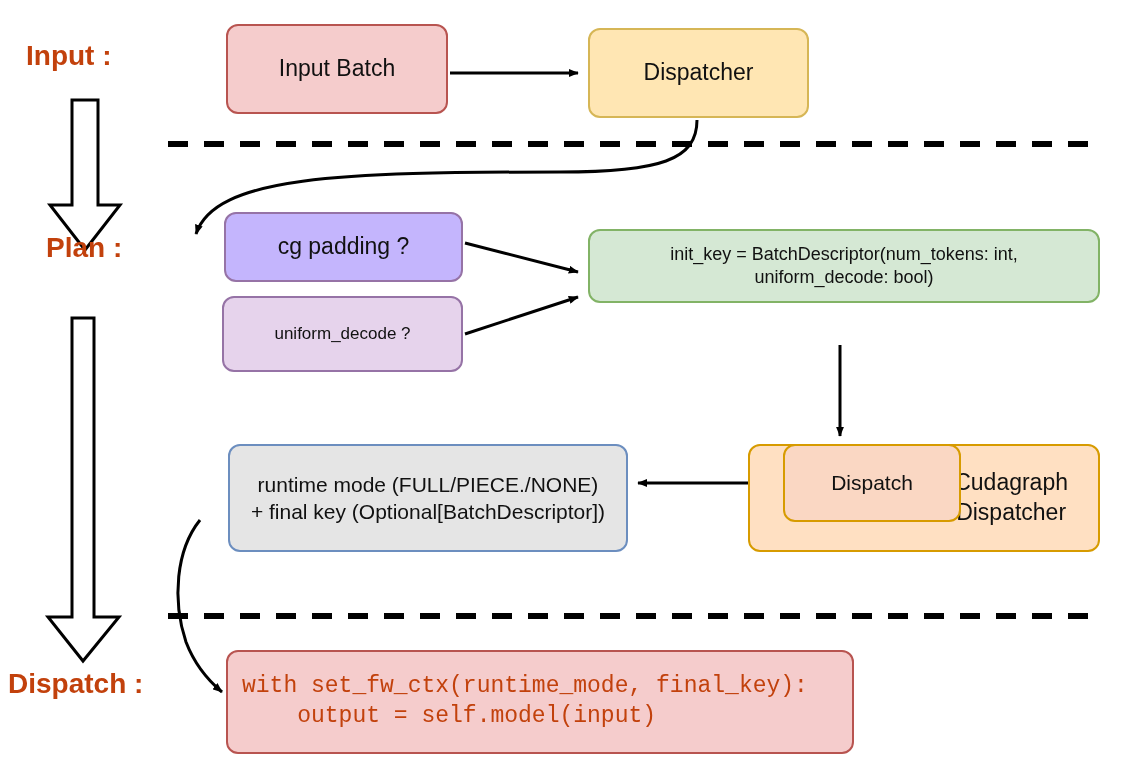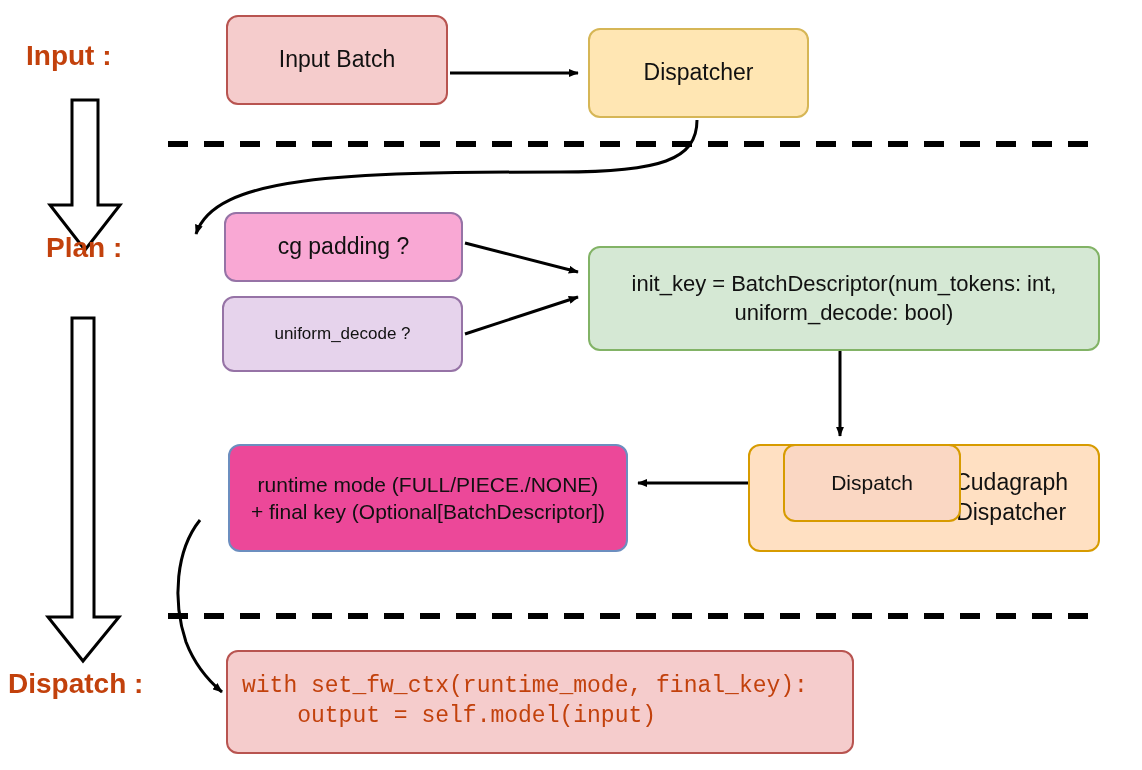--- a/index.html
+++ b/index.html
@@ -47,25 +47,25 @@
   .code-node {
     font-family: "Liberation Mono", monospace;
     text-align: left;
     justify-content: flex-start;
     padding-left: 14px;
     white-space: pre;
     color: #c2410c;
   }
 
   
-  #node-input-batch   { left:226px; top:15px;  width:222px; height:90px;  font-size:23px; }
+  #node-input-batch   { left:226px; top:24px;  width:222px; height:90px;  font-size:23px; }
   #node-preprocess    { left:588px; top:28px;  width:221px; height:90px;  font-size:23px; }
   #node-cg-padding    { left:224px; top:212px; width:239px; height:70px;  font-size:23px; }
   #node-uniform-dec   { left:222px; top:296px; width:241px; height:76px;  font-size:17px; }
-  #node-init-key      { left:588px; top:246px; width:512px; height:105px; font-size:22px; }
+  #node-init-key      { left:588px; top:229px; width:512px; height:74px; font-size:18px; }
   #node-cudagraph     { left:748px; top:444px; width:352px; height:108px; font-size:23px;
                         justify-content:flex-end; padding-right:30px; }
   #node-dispatch      { left:783px; top:444px; width:178px; height:78px;  font-size:21px;text-align:center; }
   #node-runtime-mode  { left:228px; top:444px; width:400px; height:108px; font-size:21px; }
   #node-exec-code     { left:226px; top:650px; width:628px; height:104px; font-size:23px; }
 </style>
 </head>
 <body>
 
 <div id="stage">
@@ -99,31 +99,31 @@
   </svg>
 
   <div class="stage-label" style="left:26px; top:40px; font-size:28px;">Input :</div>
   <div class="stage-label" style="left:46px; top:232px; font-size:28px;">Plan :</div>
   <div class="stage-label" style="left:8px; top:668px; font-size:28px;">Dispatch :</div>
 
   <div class="node" id="node-input-batch" style="background:#f5cccc; border-color:#b85450;">Input Batch</div>
 
   <div class="node" id="node-preprocess" style="background:#ffe6b3; border-color:#d6b656;">Dispatcher</div>
 
-  <div class="node" id="node-cg-padding" style="background:#f9a8d4; border-color:#9673a6;text-align:right;">cg padding ?</div>
+  <div class="node" id="node-cg-padding" style="background:#c4b5fd; border-color:#9673a6;text-align:right;">cg padding ?</div>
 
   <div class="node" id="node-uniform-dec" style="background:#e6d3ec; border-color:#9673a6;">uniform_decode ?</div>
 
   <div class="node" id="node-init-key" style="background:#d5e8d4; border-color:#82b366;">init_key = BatchDescriptor(num_tokens: int,
 uniform_decode: bool)</div>
 
   <div class="node" id="node-cudagraph" style="background:#ffe0c2; border-color:#d79b00;">Cudagraph
 Dispatcher</div>
 
   <div class="node" id="node-dispatch" style="background:#fad7c3; border-color:#d79b00;">Dispatch</div>
 
-  <div class="node" id="node-runtime-mode" style="background:#ec4899; border-color:#6c8ebf;">runtime mode (FULL/PIECE./NONE)
+  <div class="node" id="node-runtime-mode" style="background:#e5e5e5; border-color:#6c8ebf;">runtime mode (FULL/PIECE./NONE)
 + final key (Optional[BatchDescriptor])</div>
 
   <div class="node code-node" id="node-exec-code" style="background:#f5cccc; border-color:#b85450;">with set_fw_ctx(runtime_mode, final_key):
     output = self.model(input)</div>
 
 </div>
 
 </body></html>

